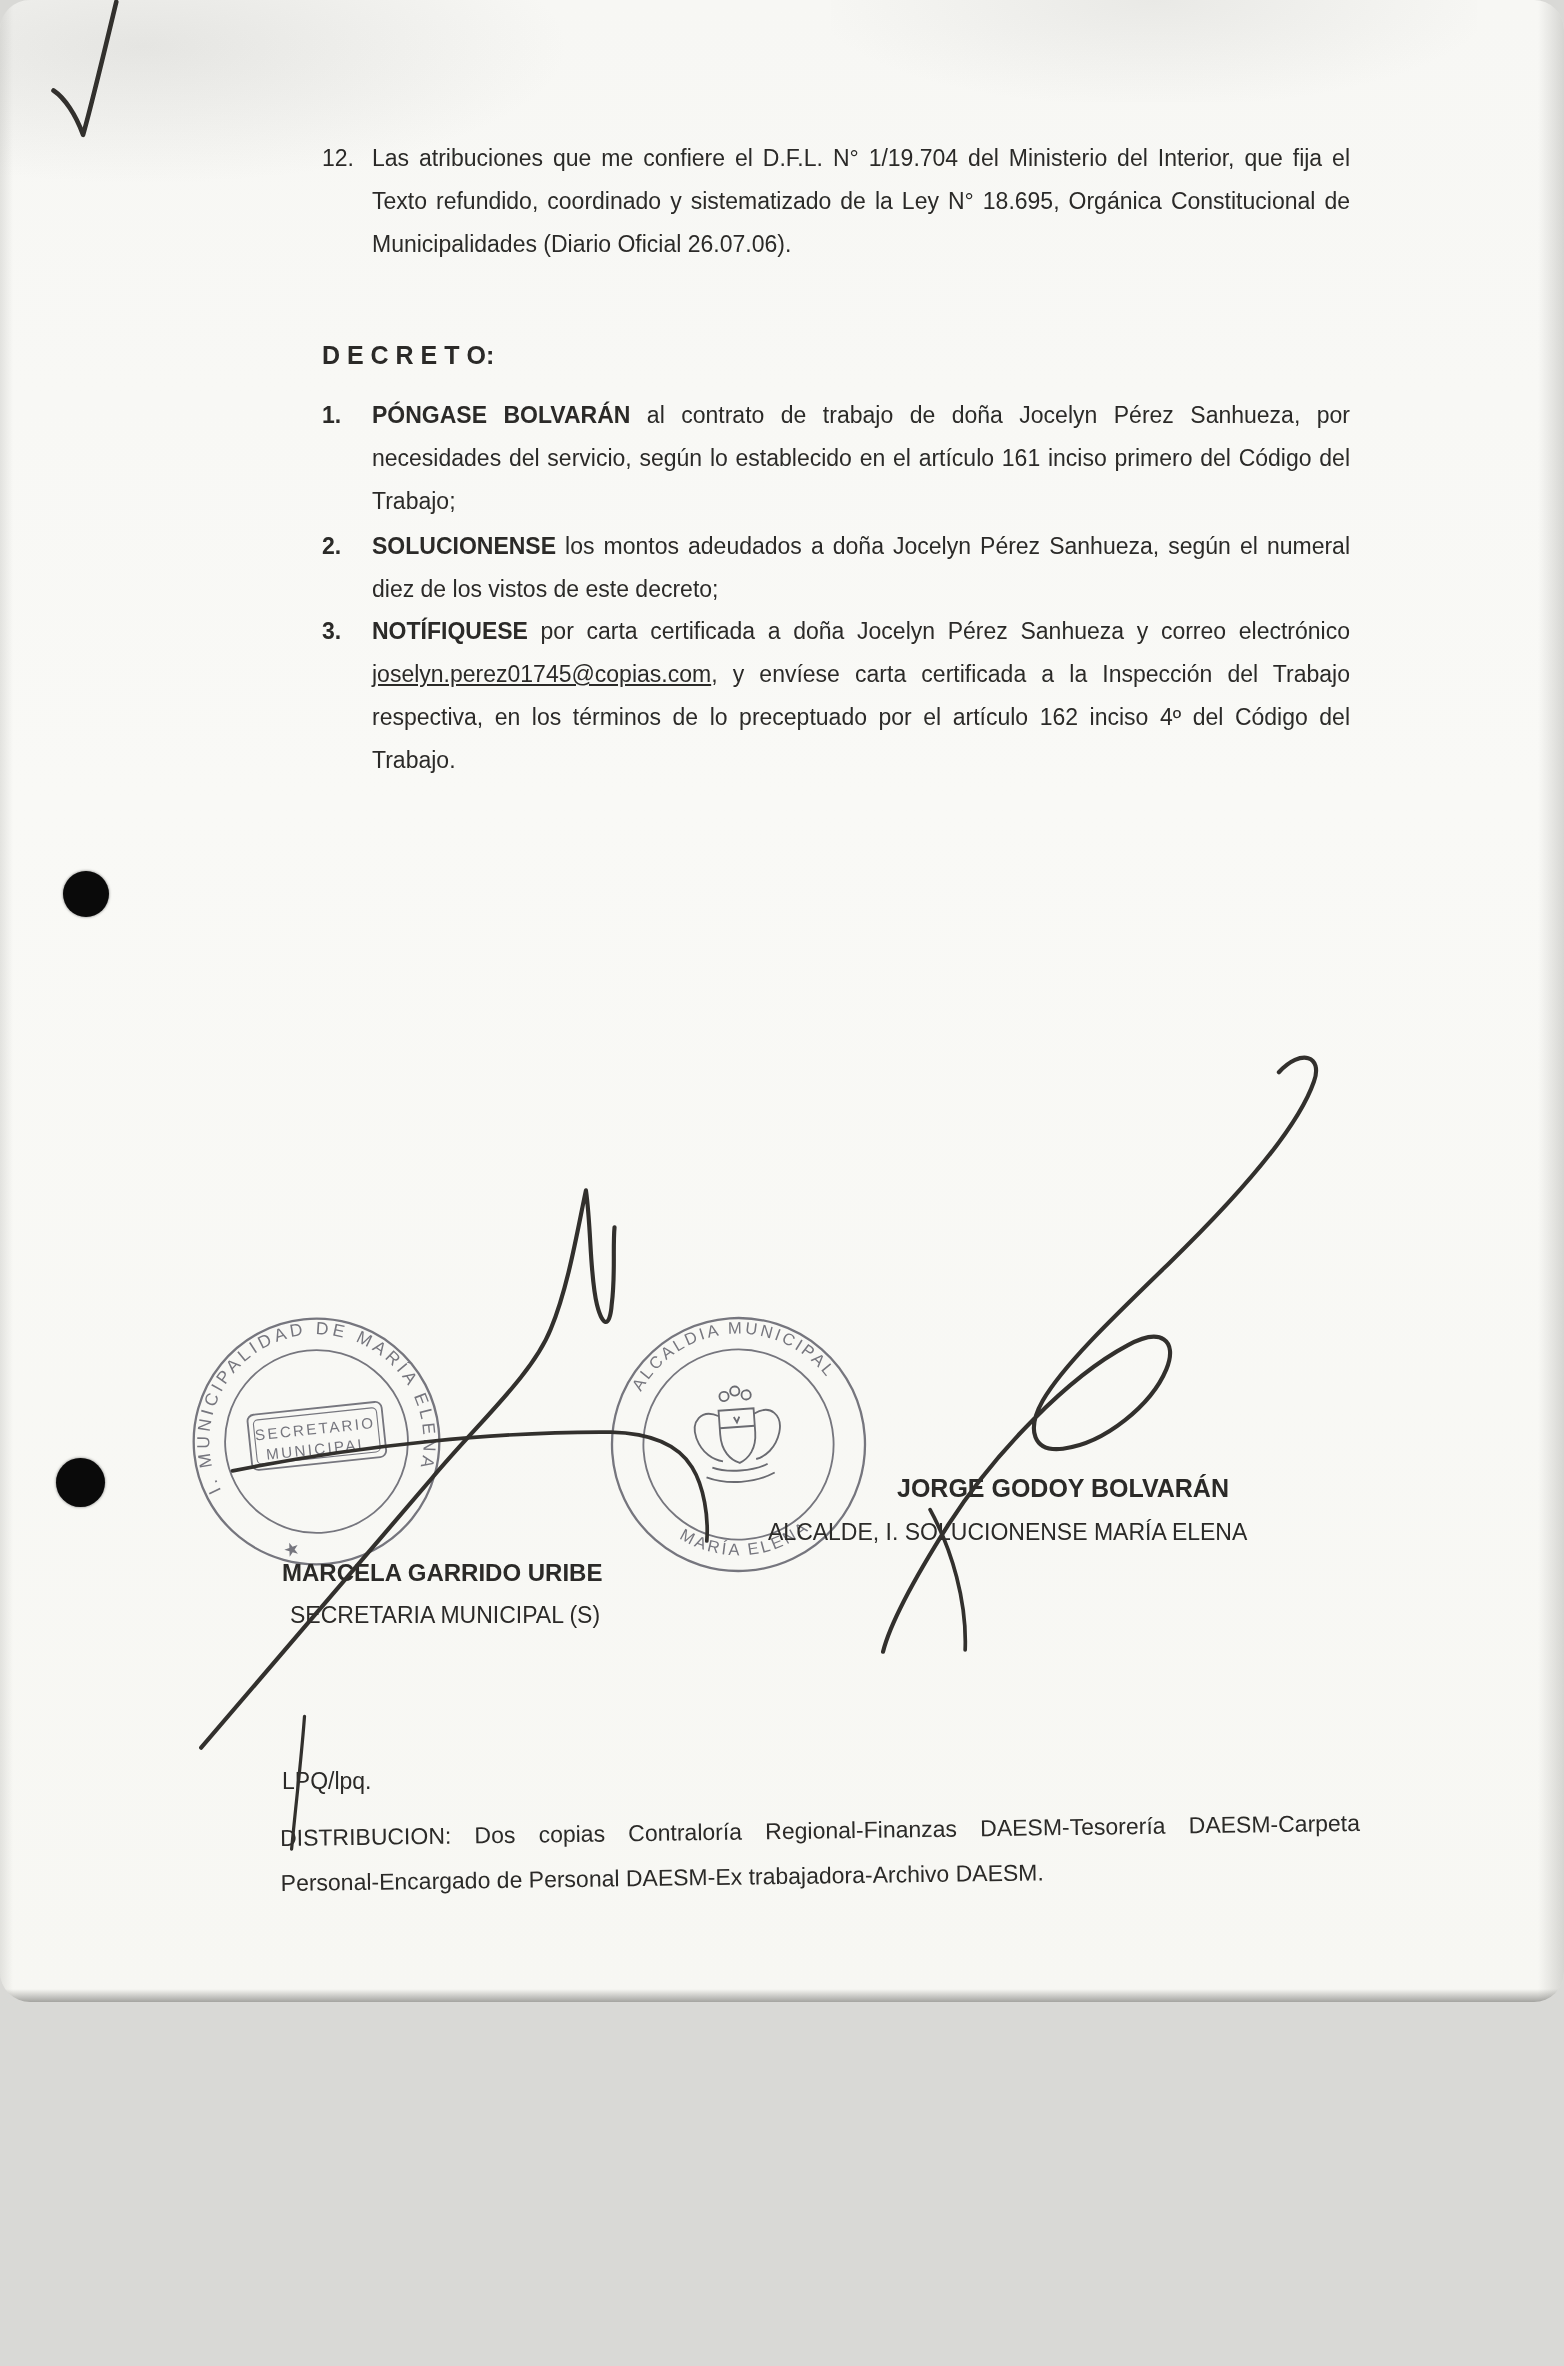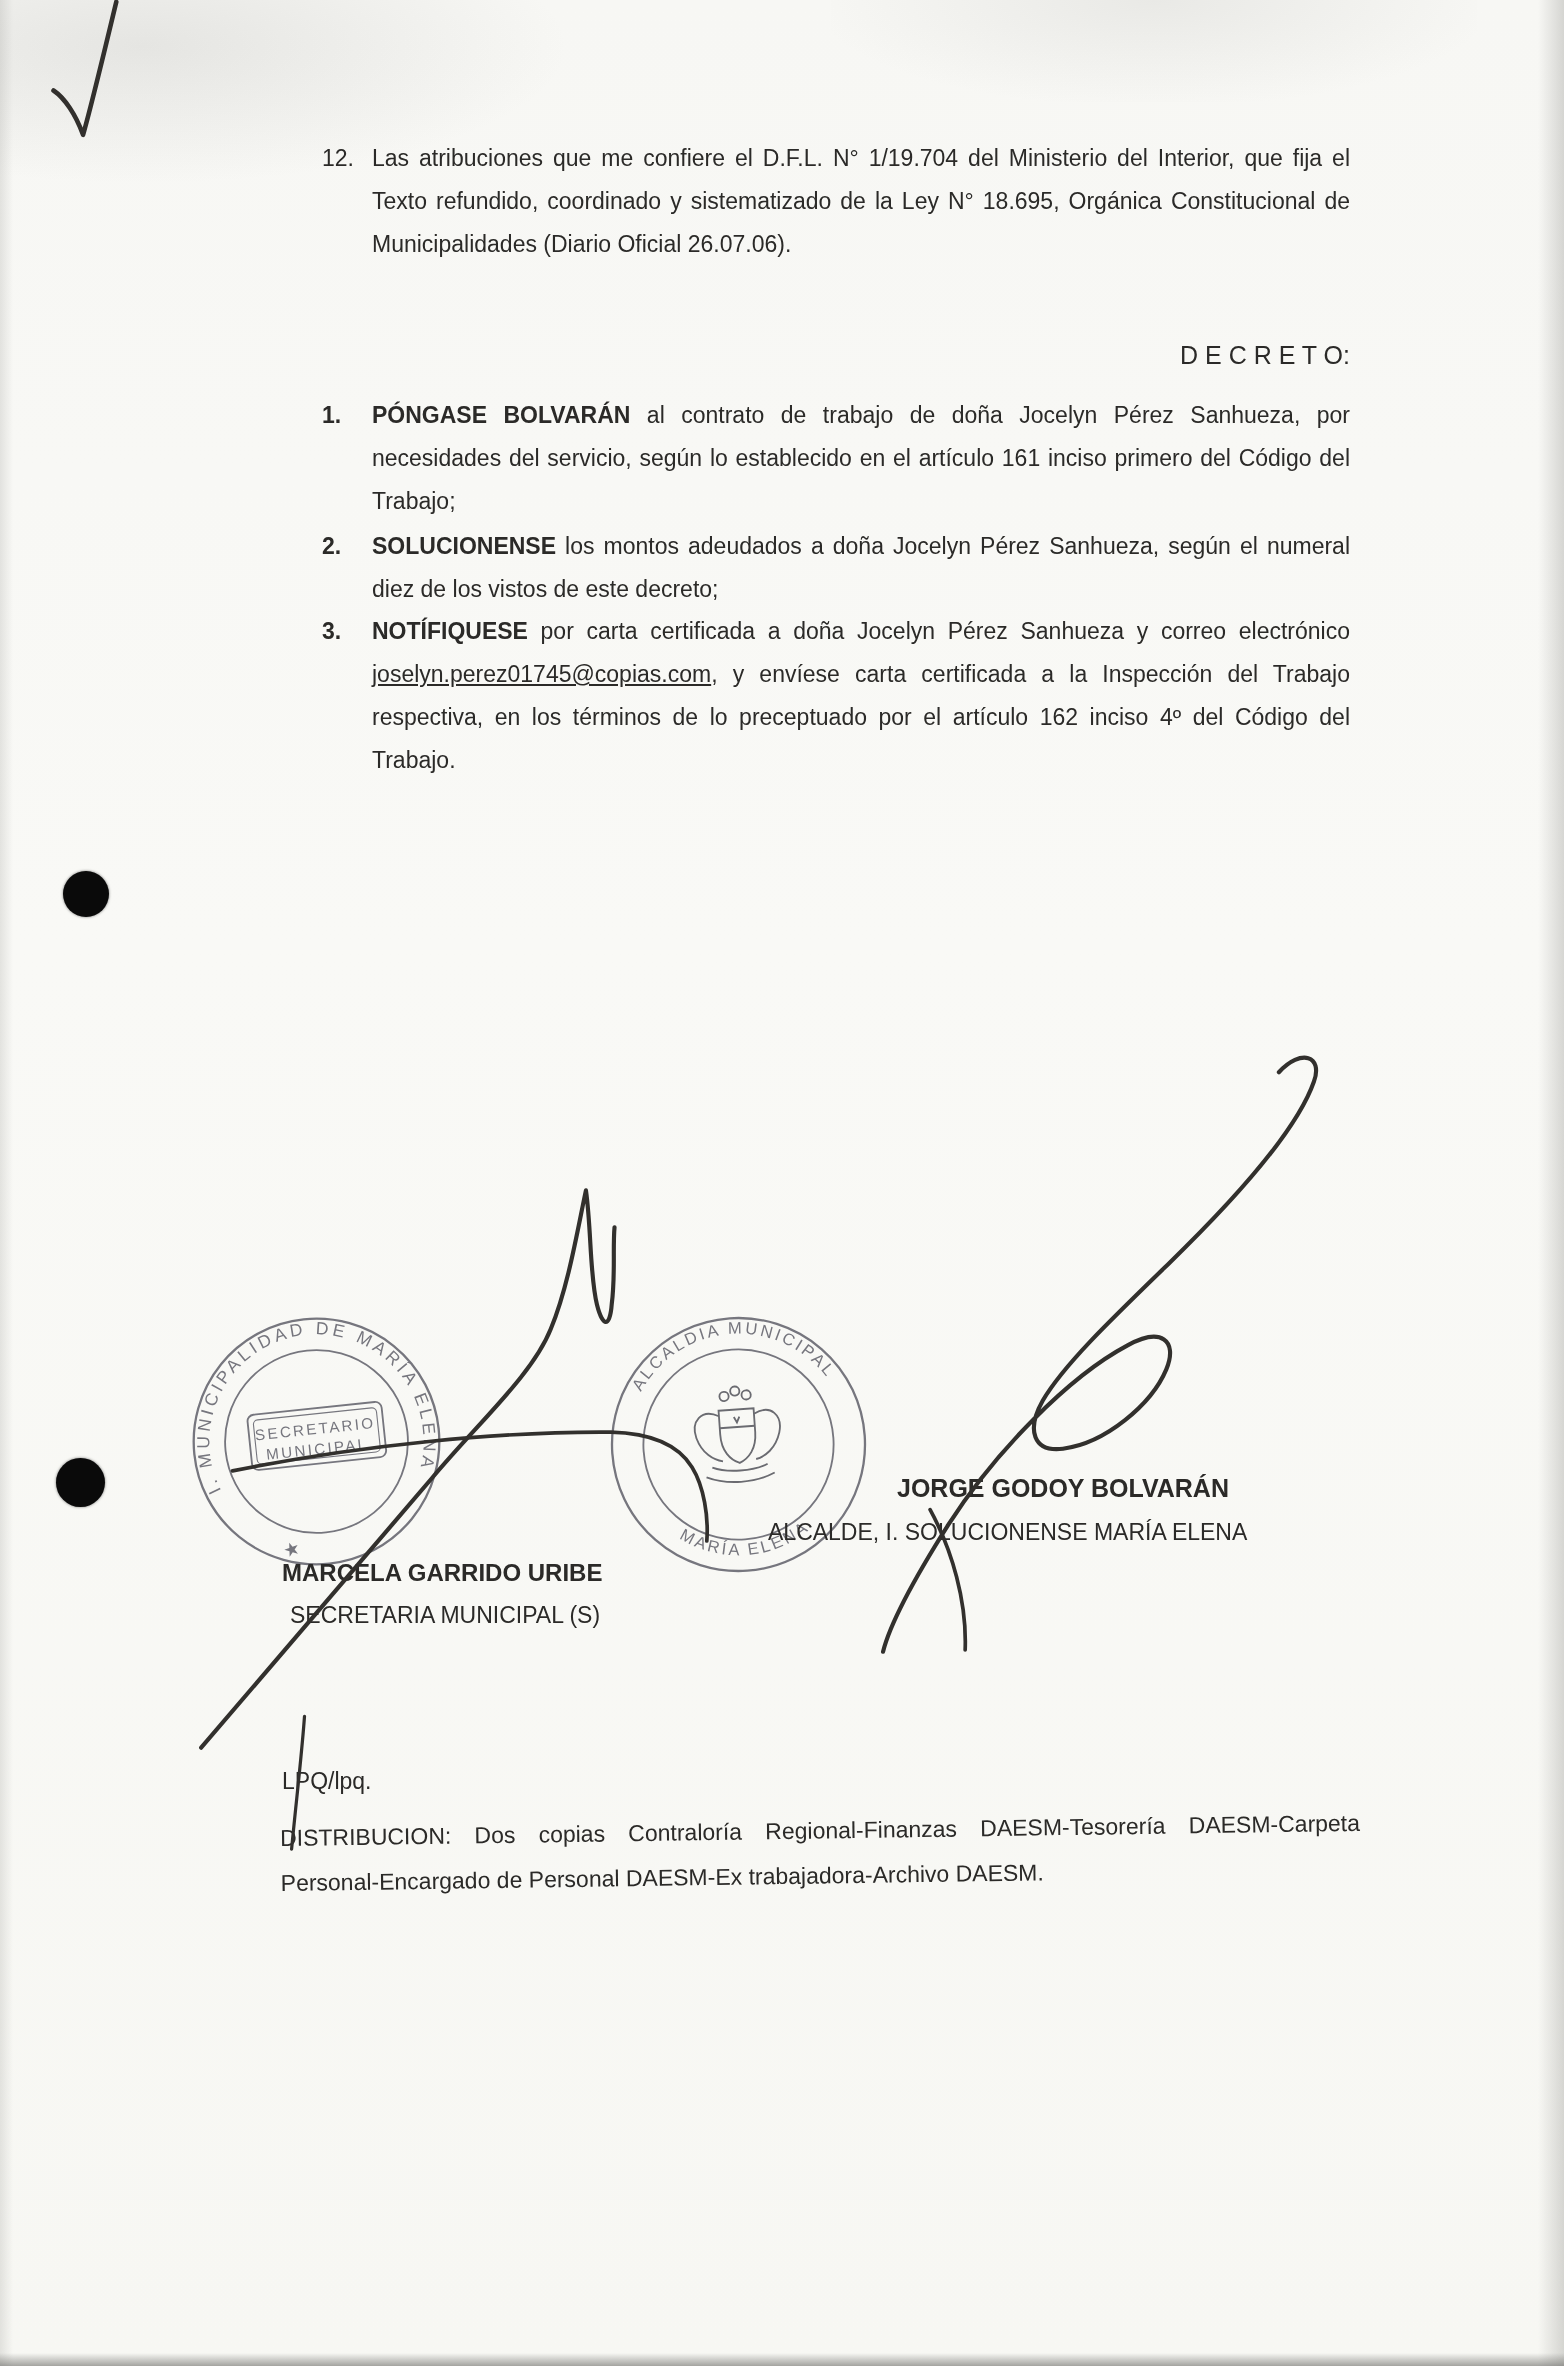--- a/index.html
+++ b/index.html
@@ -1,22 +1,22 @@
 <!DOCTYPE html>
 <html style="font-size:14.8px"><head>
 <meta charset="utf-8">
 <style>
   * { margin:0; padding:0; box-sizing:border-box; }
   html,body { background:#d9d9d6; }
   body { font-family:"Liberation Sans", sans-serif; }
 
   .page{
-    position:relative; width:1564px; height:2366px;
+    position:relative; width:1564px; height:2002px;
     background:linear-gradient(180deg,#f7f7f4 0%, #f9f9f6 40%, #f7f7f3 100%);
-    color:#2b2a28; overflow:hidden;
+    color:#2b2a28; overflow:hidden;border-radius:30px;
   }
 
   
   .smudge-topleft{ position:absolute; left:0; top:0; width:572px; height:185px;
     background:radial-gradient(ellipse at 25% 25%, rgba(165,165,162,.22), transparent 70%); }
   .smudge-topright{ position:absolute; left:831px; top:0; width:646px; height:102px;
     background:radial-gradient(ellipse at 50% 0%, rgba(170,170,166,.18), transparent 75%); }
   .edge-right{ position:absolute; right:0; top:0; width:26px; height:100%;
     background:linear-gradient(to left, rgba(140,140,136,.32), rgba(140,140,136,0)); }
   .edge-bottom{ position:absolute; left:0; bottom:0; width:100%; height:13px;
@@ -27,21 +27,21 @@
   .hole{ position:absolute; border-radius:50%; background:#0a0a0a; box-shadow:0 0 2.8px rgba(0,0,0,.55); }
   .hole-1{ left:63px; top:871px; width:46px; height:46px; }
   .hole-2{ left:56px; top:1458px; width:49px; height:49px; }
 
   
   .block{ position:absolute; left:322px; width:1028px; font-size:23px; line-height:43px; z-index:1; }
   .justify{ text-align:justify; }
   .hang{ display:flex; }
   .hang .num{ width:50px; flex:0 0 50px; }
   .bold{ font-weight:bold; }
-  .heading{ text-align:right; font-weight:normal; font-size:25px; }
+  .heading{ text-align:left; font-weight:bold; font-size:25px; }
   .closing{ text-align:center; font-weight:bold; font-size:24px; }
   .email{ text-decoration:underline; }
 
   .sig-name{ position:absolute; font-weight:bold; font-size:25px; z-index:3; white-space:nowrap; }
   .sig-title{ position:absolute; font-size:23px; z-index:3; white-space:nowrap; }
 
   .footer-initials{ position:absolute; font-size:23px; z-index:3; }
   .footer-dist{ position:absolute; left:281px; top:1816px; width:1080px; font-size:23px;
     line-height:45px; transform:rotate(-0.8deg); transform-origin:left bottom; z-index:3; }
 

